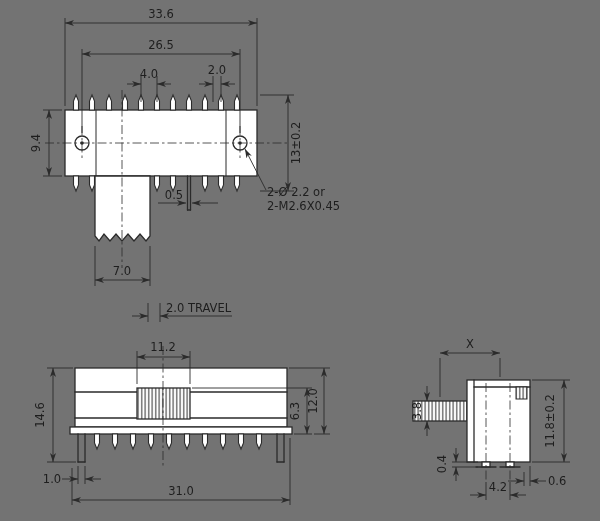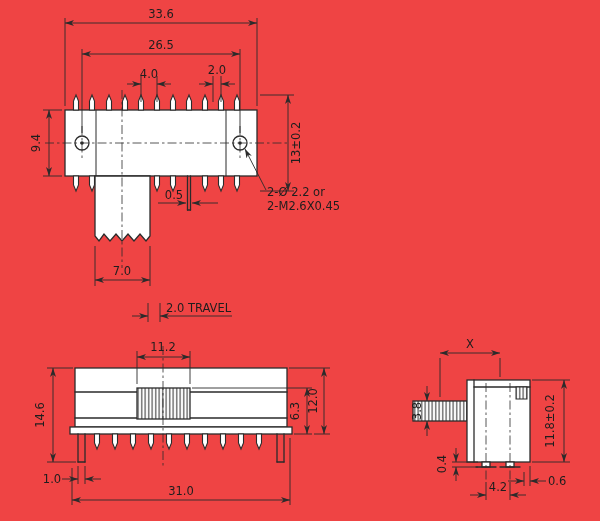--- a/index.html
+++ b/index.html
@@ -1,16 +1,16 @@
 <!DOCTYPE html>
 <html><head>
 <meta charset="utf-8">
 <style>
   html,body{margin:0;padding:0;background:#fdfdfd;}
-  .page{width:600px;height:521px;background:#ef4444;position:relative;overflow:hidden;}
+  .page{width:600px;height:521px;background:#737373;position:relative;overflow:hidden;}
   
   .ol{stroke:#2b2b2b;stroke-width:1.3;fill:none;stroke-linecap:round;}
   .olf{stroke:#2b2b2b;stroke-width:1.3;fill:#ffffff;}
   .thin{stroke:#2b2b2b;stroke-width:1;fill:none;}
   
   .dl{stroke:#2b2b2b;stroke-width:0.9;fill:none;}
   
   .cl{stroke:#2b2b2b;stroke-width:0.8;fill:none;stroke-dasharray:9 3 2.5 3;}
   .t{font-family:"DejaVu Sans",sans-serif;font-size:11.5px;fill:#1e1e1e;}
 </style>

